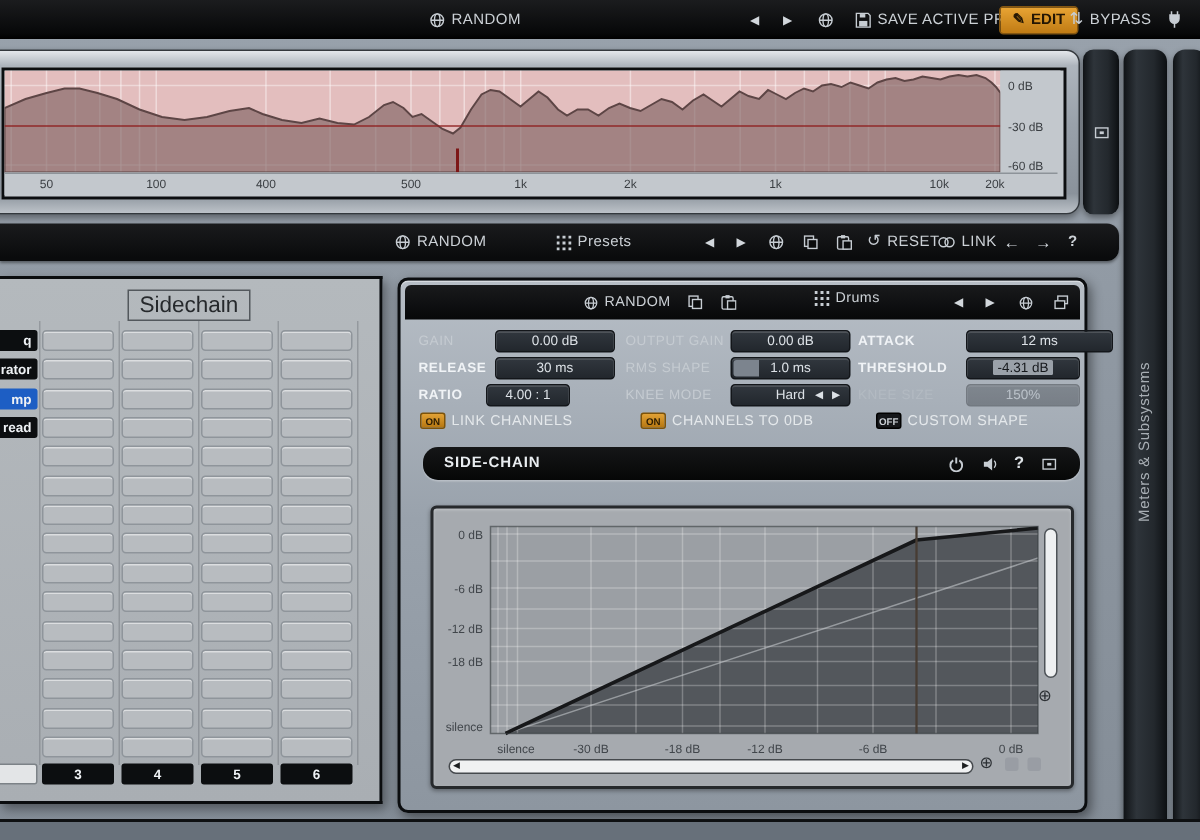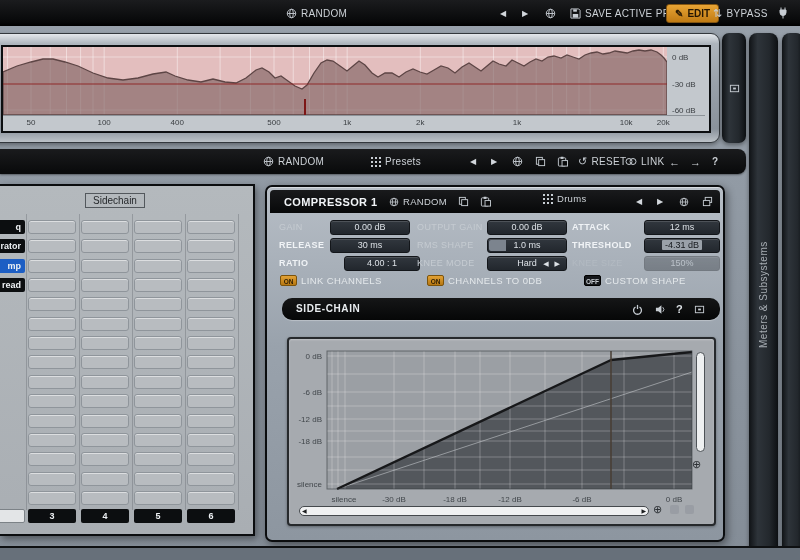--- a/index.html
+++ b/index.html
@@ -42,21 +42,21 @@
   .vstrip .vtext{position:absolute;left:0;top:0;width:100%;height:100%;display:flex;align-items:center;justify-content:center;
     writing-mode:vertical-rl;transform:rotate(180deg);color:#a8aeb4;font-size:10px;letter-spacing:.5px;}
   .collapse-btn{position:absolute;left:722px;top:33px;width:24px;height:110px;border-radius:7px;
     background:linear-gradient(90deg,#101316 0%,#2e343a 30%,#23282d 70%,#0d1013 100%);
     display:flex;align-items:center;justify-content:center;color:#d5dade;box-shadow:0 2px 4px rgba(0,0,0,.4);}
 
   
   .matrix{position:absolute;left:0;top:184px;width:253px;height:348px;overflow:hidden;
     background:linear-gradient(180deg,#b4b9bd,#a9aeb3);border:2px solid #0b0d0f;border-left:none;
     box-shadow:2px 3px 7px rgba(0,0,0,.4);}
-  .sc-label{position:absolute;left:85px;top:7px;padding:1px 7px;border:1px solid #53585d;color:#26292c;font-size:10px;}
+  .sc-label{position:absolute;left:85px;top:7px;padding:1px 7px;border:1px solid #53585d;color:#26292c;font-size:15px;}
   .row-tab{position:absolute;left:-28px;width:53px;height:14px;background:#0c0e10;color:#eef1f4;
     font-size:9px;font-weight:bold;text-align:right;line-height:14px;padding-right:4px;box-sizing:border-box;border-radius:0 2px 2px 0;}
   .mcell{position:absolute;width:48px;height:14px;background:#b8bcc0;border:1px solid #8f959b;border-radius:3px;
     box-sizing:border-box;box-shadow:inset 0 1px 0 rgba(255,255,255,.5);}
   .colsep{position:absolute;top:28px;width:1px;height:296px;background:rgba(110,116,122,.45);}
   .num-tab{position:absolute;width:48px;height:14px;background:#0c0e10;color:#eef1f4;font-size:9px;font-weight:bold;
     text-align:center;line-height:14px;border-radius:2px;}
   .num-tab.light{background:#e3e5e7;border:1px solid #7c8287;box-sizing:border-box;}
 
   
@@ -382,23 +382,20 @@
       <div class="row-tab" style="top: 92px;">read</div>
       <div class="num-tab light" style="left: -28px; width: 53px; top: 323px;"></div>
       <div class="num-tab" style="left: 28px; top: 323px;">3</div>
       <div class="num-tab" style="left: 81px; top: 323px;">4</div>
       <div class="num-tab" style="left: 134px; top: 323px;">5</div>
       <div class="num-tab" style="left: 187px; top: 323px;">6</div>
     </div>
 
   <div class="comp">
     <div class="comp-head">
-      <div class="tbi" style="left:14px;height:23px;">
-        <span class="comp-title">COMPRESSOR 1</span>
-      </div>
       <div class="tbi" style="left:119px;height:23px;">
         <span class="ic">
             <svg width="10" height="10" viewBox="0 0 12 12" fill="none" stroke="currentColor">
               <circle cx="6" cy="6" r="4.6"></circle>
               <ellipse cx="6" cy="6" rx="2" ry="4.6"></ellipse>
               <line x1="1.4" y1="6" x2="10.6" y2="6"></line>
             </svg>
           </span>
         <span class="txt">RANDOM</span>
       </div>
@@ -459,29 +456,29 @@
           </span>
       </div>
     </div>
 
     <div id="param-area">
         <div class="plabel" style="left: 12px; top: 33px;">GAIN</div>
         <div class="vbox" style="left: 63px; top: 33px; width: 80px;"><span class="vtext">0.00 dB</span></div>
         <div class="plabel bold" style="left: 12px; top: 51px; text-align: center;">RELEASE</div>
         <div class="vbox" style="left: 63px; top: 51px; width: 80px;"><span class="vtext">30 ms</span></div>
         <div class="plabel bold" style="left: 12px; top: 69px;">RATIO</div>
-        <div class="vbox" style="left: 77px; top: 69px; width: 76px;"><span class="vtext">4.00 : 1</span></div>
+        <div class="vbox" style="left: 57px; top: 69px; width: 56px;"><span class="vtext">4.00 : 1</span></div>
         <div class="plabel" style="left: 150px; top: 33px;">OUTPUT GAIN</div>
         <div class="vbox" style="left: 220px; top: 33px; width: 80px;"><span class="vtext">0.00 dB</span></div>
         <div class="plabel" style="left: 150px; top: 51px;">RMS SHAPE</div>
         <div class="vbox" style="left: 220px; top: 51px; width: 80px;"><div class="vfill" style="width: 22%;"></div><span class="vtext">1.0 ms</span></div>
         <div class="plabel" style="left: 150px; top: 69px;">KNEE MODE</div>
         <div class="vbox" style="left: 220px; top: 69px; width: 80px;"><span class="vtext">Hard</span><span class="stepper">◀ ▶</span></div>
         <div class="plabel bold" style="left: 305px; top: 33px;">ATTACK</div>
-        <div class="vbox" style="left: 377px; top: 33px; width: 76px;"><span class="vtext">12 ms</span></div>
+        <div class="vbox" style="left: 377px; top: 33px; width: 98px;"><span class="vtext">12 ms</span></div>
         <div class="plabel bold" style="left: 305px; top: 51px;">THRESHOLD</div>
         <div class="vbox" style="left: 377px; top: 51px; width: 76px;"><span class="vtext hl">-4.31 dB</span></div>
         <div class="plabel disabled" style="left: 305px; top: 69px;">KNEE SIZE</div>
         <div class="vbox disabled" style="left: 377px; top: 69px; width: 76px;"><span class="vtext">150%</span></div>
       </div>
     <div id="toggle-area">
         <div class="badge on" style="left: 13px; top: 88px;">ON</div>
         <div class="tglabel" style="left: 34px; top: 88px;">LINK CHANNELS</div>
         <div class="badge on" style="left: 160px; top: 88px;">ON</div>
         <div class="tglabel" style="left: 181px; top: 88px;">CHANNELS TO 0DB</div>

